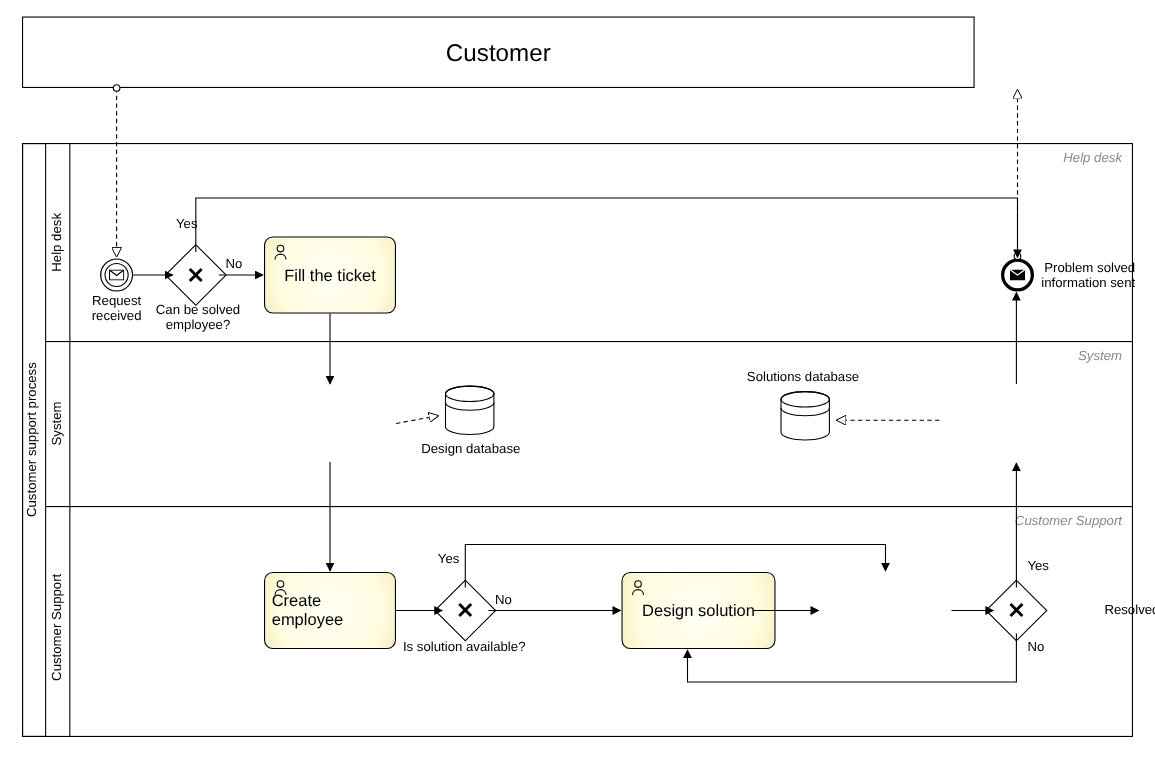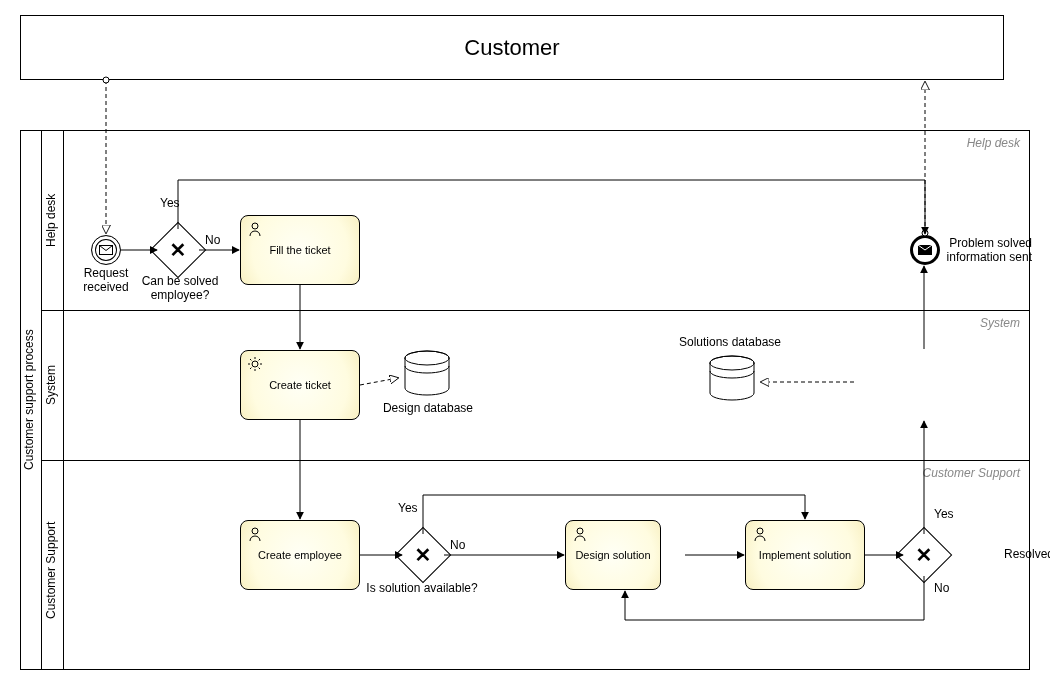--- a/index.html
+++ b/index.html
@@ -1,39 +1,39 @@
 <!DOCTYPE html>
 <html><head>
 <meta charset="utf-8">
 <style>
   html,body{margin:0;padding:0;background:#fff;font-family:Helvetica,Arial,sans-serif;font-size:13px;color:#000}
   #stage{position:relative;width:1050px;height:700px}
   .box{position:absolute;border:1px solid #000;box-sizing:border-box}
   .vlabel{position:absolute;writing-mode:vertical-rl;transform:rotate(180deg);text-align:center}
   .task{position:absolute;border:1px solid #000;border-radius:8px;box-sizing:border-box;
         background:radial-gradient(circle at 50% 50%,#fffff5 0%,#fffce0 70%,#f8f0c2 100%);
-        display:flex;align-items:center;justify-content:center;text-align:center;padding:6px;font-size:11px}
+        display:flex;align-items:center;justify-content:center;padding:6px;font-size:15px}
   .task .tmark{position:absolute;top:5px;left:6px}
   .event{position:absolute;border-radius:50%;border:1px solid #000;background:#fff;box-sizing:border-box;
          display:flex;align-items:center;justify-content:center}
   .event.double{box-shadow:0 0 0 3px #fff inset,0 0 0 4px #000 inset}
   .event.bold{border-width:3px}
   .gateway{position:absolute;width:40px;height:40px;transform:rotate(45deg);border:1px solid #000;background:#fff;box-sizing:border-box}
   .gateway .gx{position:absolute;inset:0;display:flex;align-items:center;justify-content:center;transform:rotate(-45deg);font-weight:900;font-size:20px}
   .lbl{position:absolute;font-size:12px;text-align:center;line-height:1.15}
   .lbl.it{font-style:italic;color:#888}
   .db{position:absolute}
   svg.conn{position:absolute;inset:0;width:1050px;height:700px;pointer-events:none}
 </style>
 </head>
 <body>
 
 <div id="stage">
 
-  <div class="box" style="left:20px;top:15px;width:984px;height:65px;display:flex;align-items:center;justify-content:center;font-size:22px">
+  <div class="box" style="left:20px;top:15px;width:866px;height:65px;display:flex;align-items:center;justify-content:center;font-size:22px">
     <span>Customer</span>
   </div>
 
   <div class="box" style="left:20px;top:130px;width:1010px;height:540px"></div>
   <div class="box" style="left:20px;top:130px;width:22px;height:540px;border-right:1px solid #000"></div>
   <div class="vlabel" style="left:22px;top:300px;height:200px;font-size:12px">Customer support process</div>
 
   <div class="box" style="left:42px;top:130px;width:22px;height:540px;border-top:0;border-bottom:0;border-left:0"></div>
 
   <div class="vlabel" style="left:44px;top:175px;height:90px;font-size:12px">Help desk</div>
@@ -59,27 +59,20 @@
   <div class="lbl" style="left:205px;top:234px;width:25px;text-align:left">No</div>
 
   <div class="task" style="left:240px;top:215px;width:120px;height:70px">
     <svg class="tmark" width="16" height="16" viewBox="0 0 16 16">
       <circle cx="8" cy="5" r="3" fill="none" stroke="#000"></circle>
         <path d="M3 15c0-3 2.2-5 5-5s5 2 5 5" fill="none" stroke="#000"></path>
     </svg>
     <span>Fill the ticket</span>
   </div>
 
-  <div class="task" style="left:240px;top:350px;width:120px;height:70px">
-    <svg class="tmark" width="16" height="16" viewBox="0 0 16 16">
-      <circle cx="8" cy="8" r="3" fill="none" stroke="#000"></circle>
-      <path d="M8 1v2M8 13v2M1 8h2M13 8h2M3 3l1.4 1.4M11.6 11.6L13 13M13 3l-1.4 1.4M4.4 11.6L3 13" stroke="#000"></path>
-    </svg>
-    <span>Create ticket</span>
-  </div>
 
   <svg class="db" style="left:400px;top:350px" width="54" height="50" viewBox="0 0 54 50">
     <ellipse cx="27" cy="8" rx="22" ry="7" fill="#fff" stroke="#000"></ellipse>
     <path d="M5 8v30c0 4 10 7 22 7s22-3 22-7V8" fill="#fff" stroke="#000"></path>
     <ellipse cx="27" cy="8" rx="22" ry="7" fill="none" stroke="#000"></ellipse>
     <path d="M5 16c0 4 10 7 22 7s22-3 22-7" fill="none" stroke="#000"></path>
   </svg>
   <div class="lbl" style="left:378px;top:402px;width:100px">Design database</div>
 
   <div class="task" style="left:240px;top:520px;width:120px;height:70px">
@@ -90,35 +83,28 @@
     <span>Create employee</span>
   </div>
 
   <div class="gateway" style="left:403px;top:535px">
       <div class="gx">✕</div>
     </div>
   <div class="lbl" style="left:362px;top:582px;width:120px">Is solution available?</div>
   <div class="lbl" style="left:398px;top:502px;width:30px;text-align:left">Yes</div>
   <div class="lbl" style="left:450px;top:539px;width:25px;text-align:left">No</div>
 
-  <div class="task" style="left:565px;top:520px;width:96px;height:70px">
+  <div class="task" style="left:565px;top:520px;width:140px;height:70px">
     <svg class="tmark" width="16" height="16" viewBox="0 0 16 16">
       <circle cx="8" cy="5" r="3" fill="none" stroke="#000"></circle>
         <path d="M3 15c0-3 2.2-5 5-5s5 2 5 5" fill="none" stroke="#000"></path>
     </svg>
     <span>Design solution</span>
   </div>
 
-  <div class="task" style="left:745px;top:520px;width:120px;height:70px">
-    <svg class="tmark" width="16" height="16" viewBox="0 0 16 16">
-      <circle cx="8" cy="5" r="3" fill="none" stroke="#000"></circle>
-        <path d="M3 15c0-3 2.2-5 5-5s5 2 5 5" fill="none" stroke="#000"></path>
-    </svg>
-    <span>Implement solution</span>
-  </div>
 
   <div class="gateway" style="left:904px;top:535px">
       <div class="gx">✕</div>
     </div>
   <div class="lbl" style="left:1004px;top:548px;width:65px;text-align:left">Resolved?</div>
   <div class="lbl" style="left:934px;top:508px;width:30px;text-align:left">Yes</div>
   <div class="lbl" style="left:934px;top:582px;width:25px;text-align:left">No</div>
 
 
   <svg class="db" style="left:705px;top:355px" width="54" height="50" viewBox="0 0 54 50">

